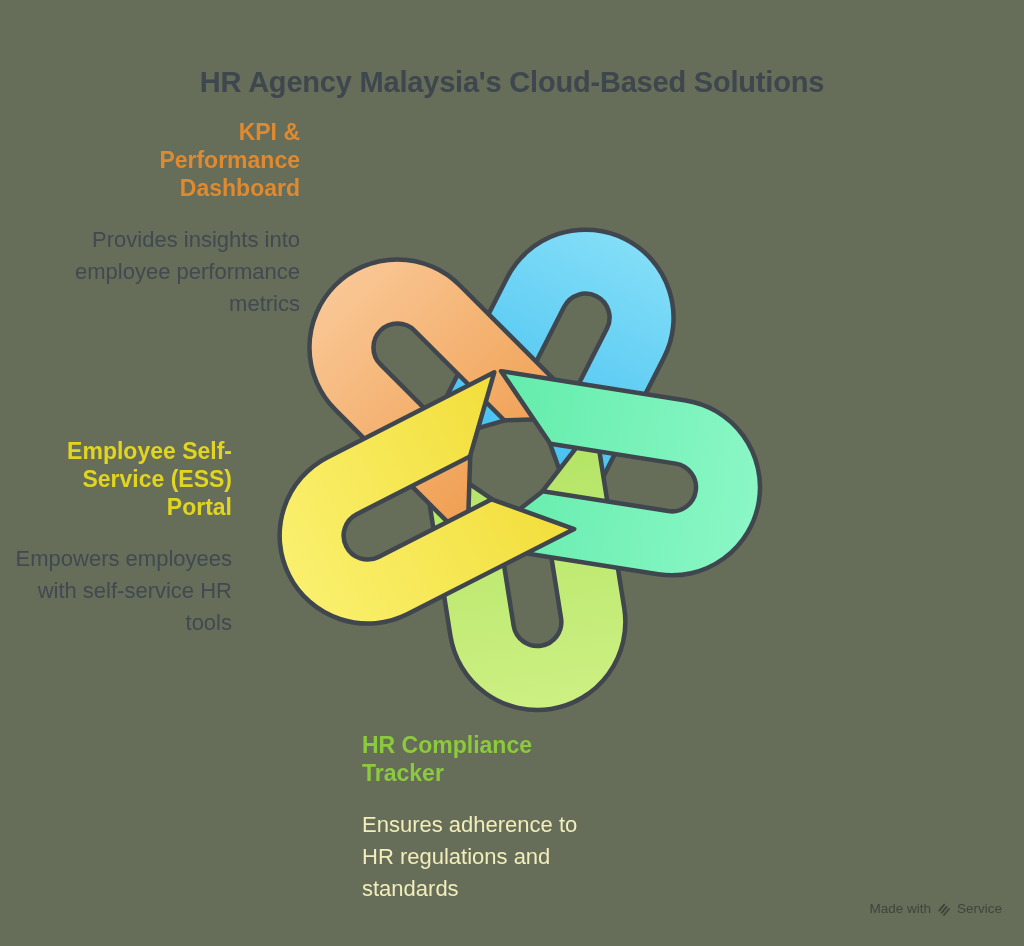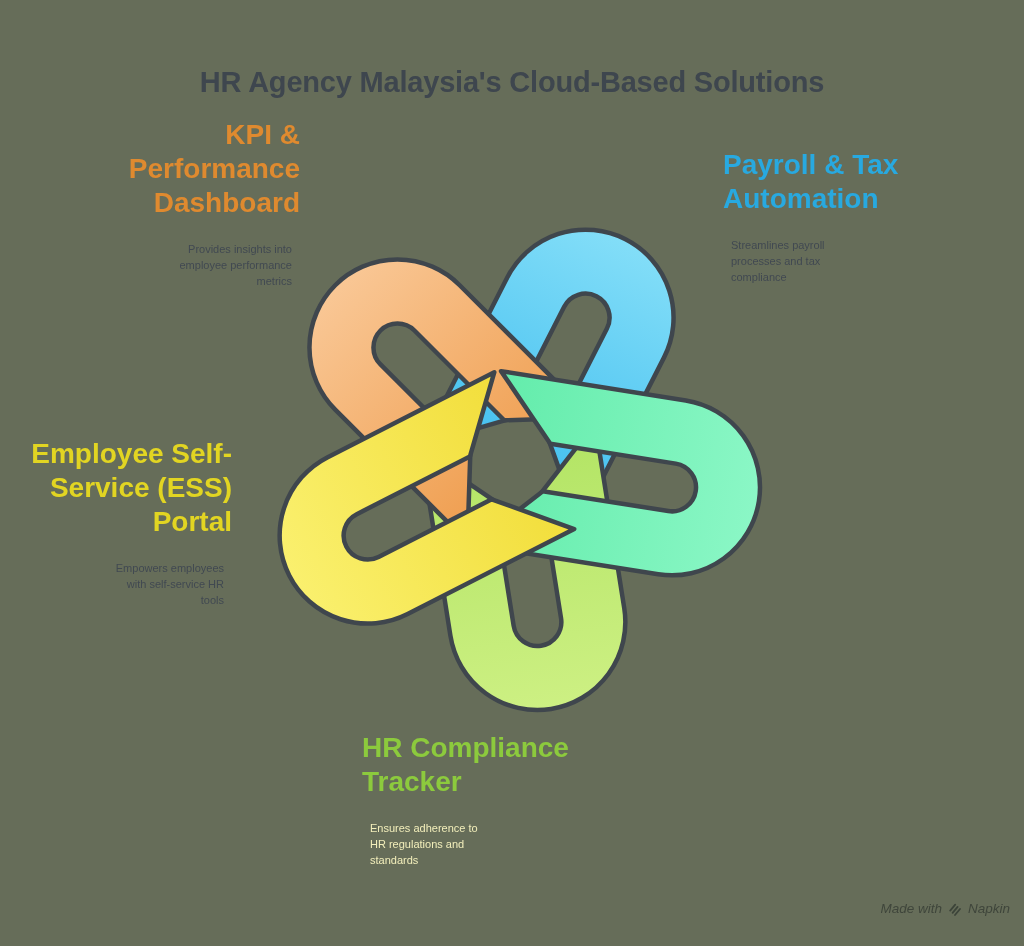--- a/index.html
+++ b/index.html
@@ -10,35 +10,35 @@
   }
   .canvas{position:absolute;inset:0;border-radius:10px;}
   #knot{position:absolute;left:0;top:0;}
   .page-title{
     position:absolute;top:66px;left:0;right:0;margin:0;
     text-align:center;font-size:29px;font-weight:700;letter-spacing:-0.2px;
     color:#3E464E;
   }
   .section{position:absolute;}
   .section .heading{
-    margin:0 0 22px 0;font-size:28px;font-weight:700;line-height:1.22;
+    margin:0 0 22px 0;font-size:23px;font-weight:700;line-height:1.22;
     white-space:pre-line;
   }
   .section .desc{
-    margin:8px;font-size:11px;font-weight:400;line-height:1.45;
+    margin:0;font-size:22px;font-weight:400;line-height:1.45;
     white-space:pre-line;color:#3E4651;opacity:.92;
   }
   #sec-kpi       {top:118px; right:724px; width:240px; text-align:right;}
   #sec-payroll   {top:148px; left:723px;  width:250px; text-align:left;}
   #sec-leave     {top:436px; left:793px;  width:225px; text-align:left;}
   #sec-ess       {top:437px; right:792px; width:240px; text-align:right;}
   #sec-compliance{top:731px; left:362px;  width:300px; text-align:left;}
   .watermark{
-    position:absolute;top:901px;right:14px;display:flex;align-items:center;gap:6px;
-    font-size:13.5px;color:rgba(38,45,40,0.62);text-decoration:none;cursor:pointer;font-style:italic;
+    position:absolute;top:901px;right:22px;display:flex;align-items:center;gap:6px;
+    font-size:13.5px;color:rgba(38,45,40,0.62);text-decoration:none;cursor:pointer;
   }
   .watermark svg{display:block;opacity:.85;}
 </style>
 </head>
 <body style="background: rgb(102, 109, 89);">
 
 <div class="canvas">
 
   <h1 class="page-title" style="color: rgb(62, 70, 78);">HR Agency Malaysia's Cloud-Based Solutions</h1>
 
@@ -77,27 +77,20 @@
 
   <div class="section" id="sec-kpi">
     <h2 class="heading" style="color: rgb(223, 138, 47);">KPI &amp;
 Performance
 Dashboard</h2>
     <p class="desc" style="color: rgb(62, 70, 81);">Provides insights into
 employee performance
 metrics</p>
   </div>
 
-  <div class="section" id="sec-payroll">
-    <h2 class="heading" style="color: rgb(40, 169, 224);">Payroll &amp; Tax
-Automation</h2>
-    <p class="desc" style="color: rgb(62, 70, 81);">Streamlines payroll
-processes and tax
-compliance</p>
-  </div>
 
 
   <div class="section" id="sec-ess">
     <h2 class="heading" style="color: rgb(226, 213, 34);">Employee Self-
 Service (ESS)
 Portal</h2>
     <p class="desc" style="color: rgb(62, 70, 81);">Empowers employees
 with self-service HR
 tools</p>
   </div>
@@ -112,16 +105,16 @@
 
   <a class="watermark">
     <span>Made with</span>
     <svg width="14" height="14" viewBox="0 0 14 14">
       <g stroke="rgba(38,45,40,0.75)" stroke-width="1.8" stroke-linecap="round" fill="none">
         <path d="M2.2 8.6 L7.2 2.6"></path>
         <path d="M4.6 10.9 L9.6 4.9"></path>
         <path d="M7.0 13.0 L12.0 7.0"></path>
       </g>
     </svg>
-    <span>Napkin</span>
+    <span>Service</span>
   </a>
 
 </div>
 
 </body></html>

